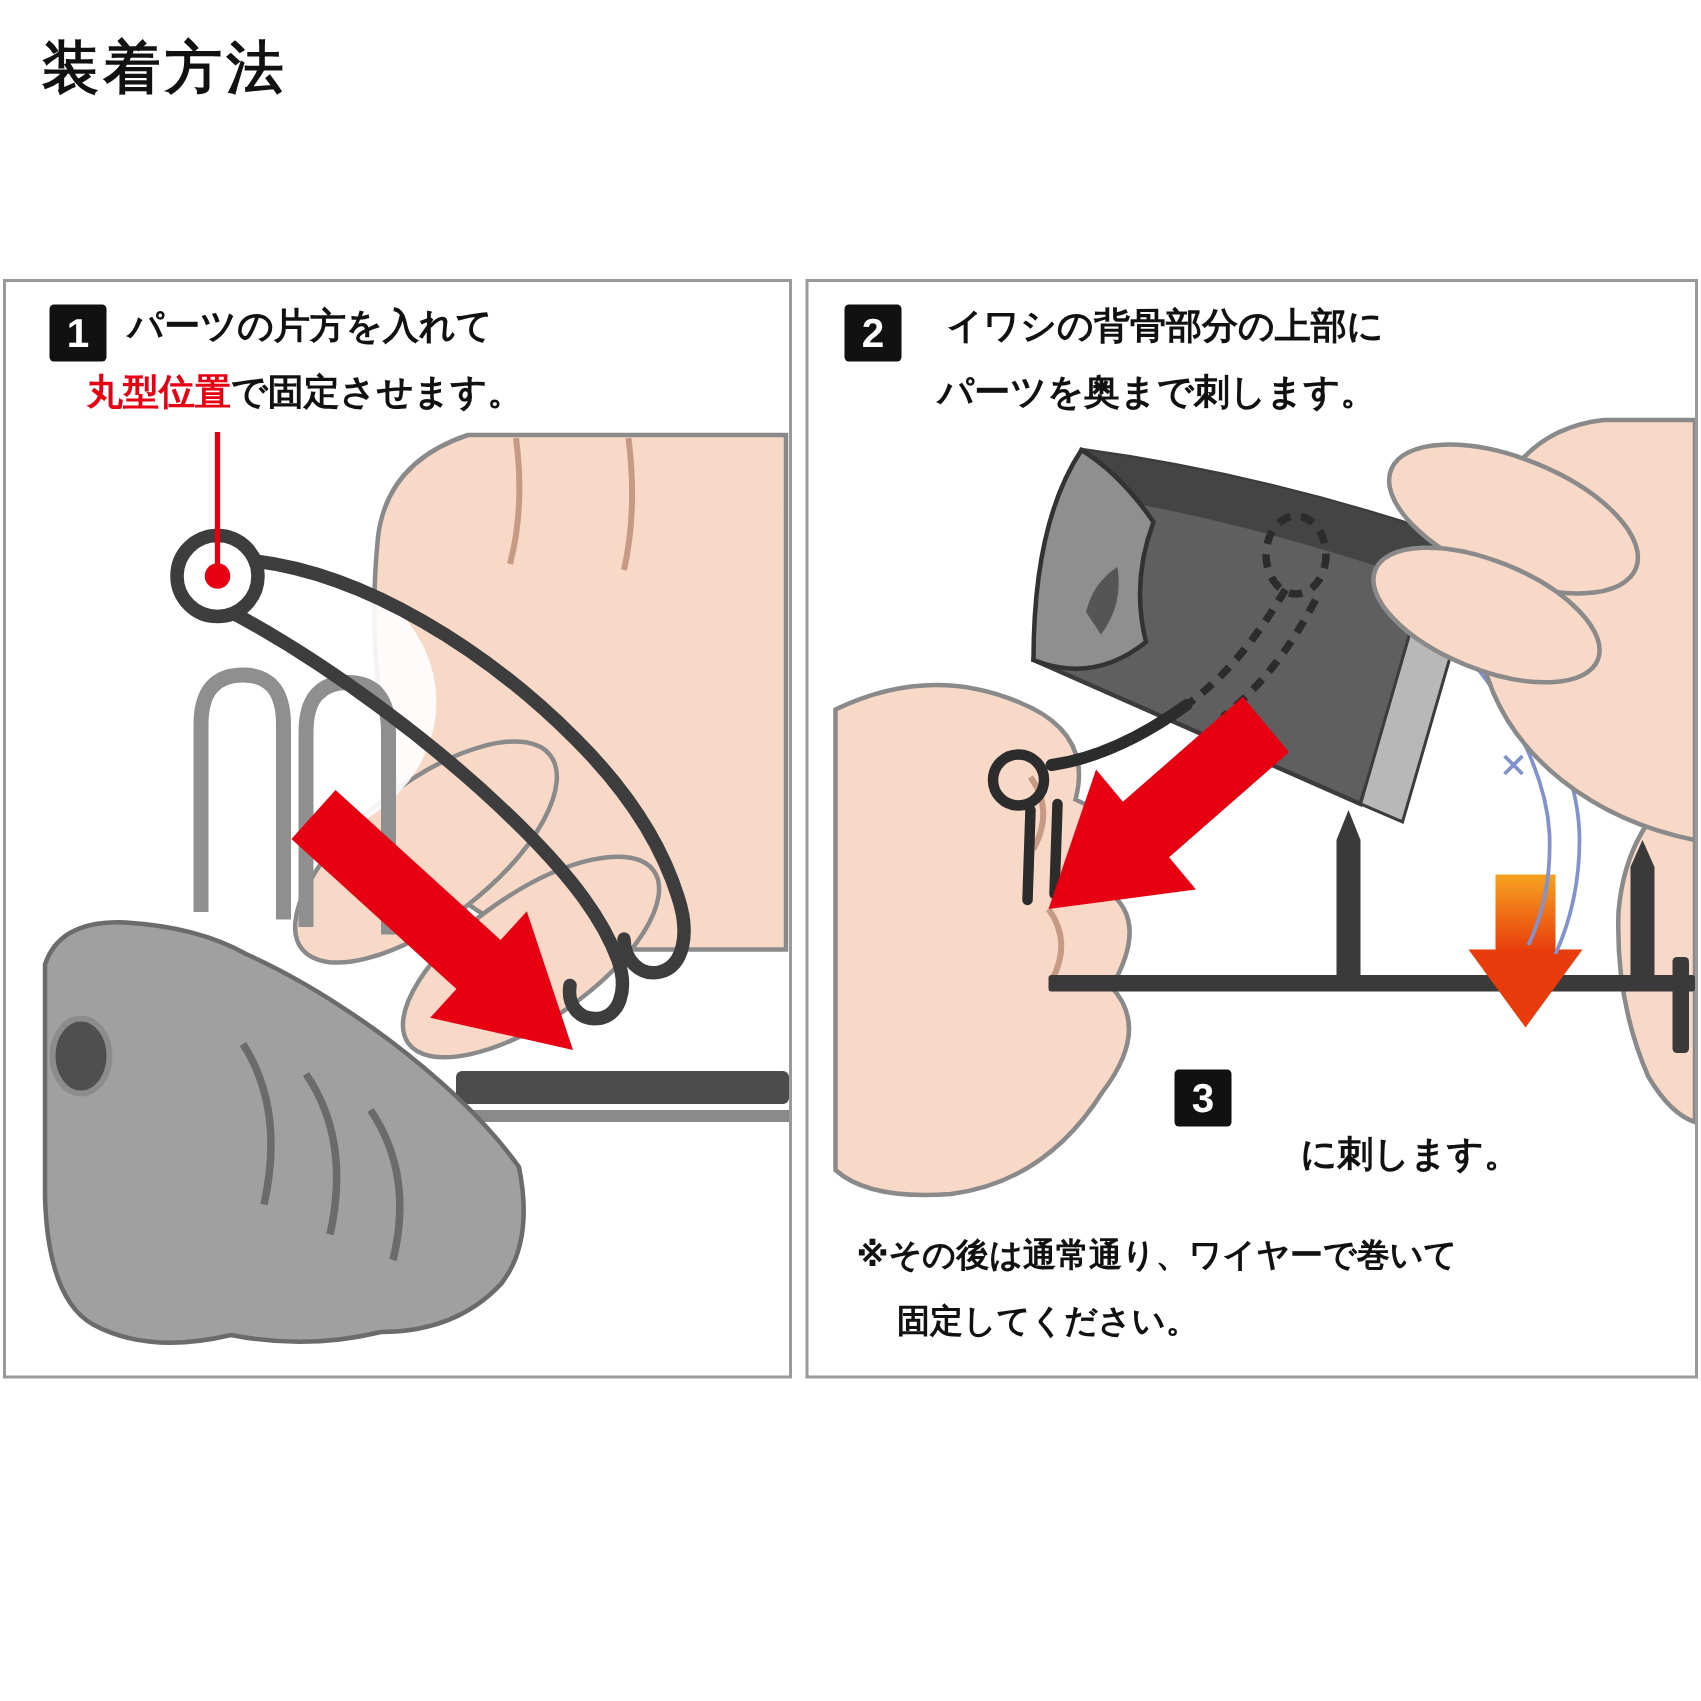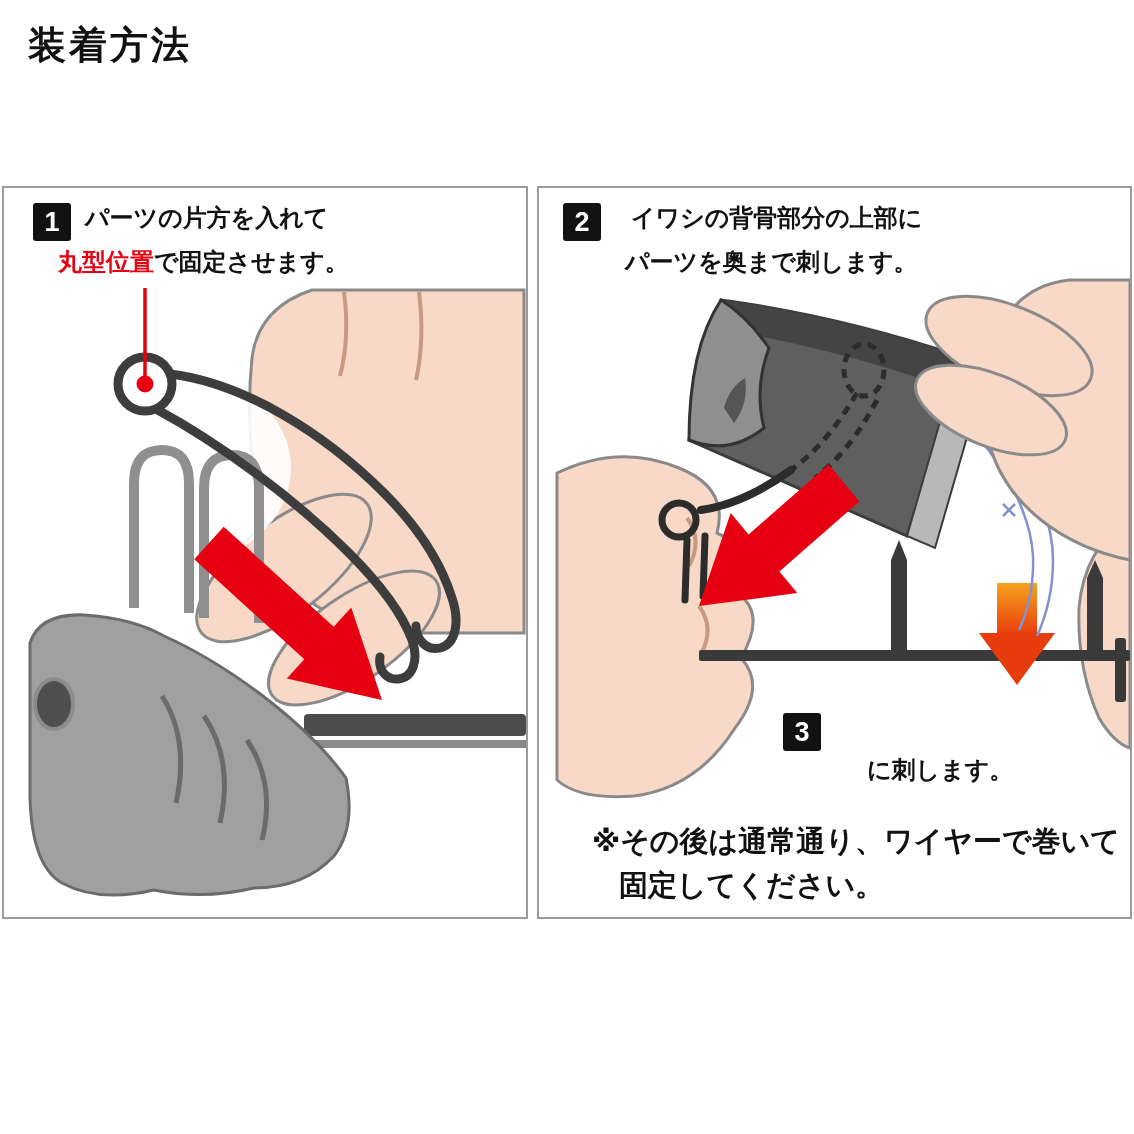--- a/index.html
+++ b/index.html
@@ -23,21 +23,21 @@
     position:absolute; width:38px; height:38px; background:#111; color:#fff;
     font-weight:800; font-size:27px; display:flex; align-items:center; justify-content:center;
     border-radius:3px; z-index:3;
   }
   .step-text {
     position:absolute; font-size:24px; font-weight:800; line-height:1.35;
     white-space:nowrap; z-index:3; color:#111;
   }
   .red { color:#e60012; }
   .note-text {
-    position:absolute; font-size:29px; font-weight:800; white-space:nowrap; z-index:3; color:#111;margin-left:21px;
+    position:absolute; font-size:22px; font-weight:800; white-space:nowrap; z-index:3; color:#111;
   }
 </style>
 </head>
 <body>
 
 <div class="page">
 
   <h1 class="title">装着方法</h1>
 
   <section class="panel panel-left">

